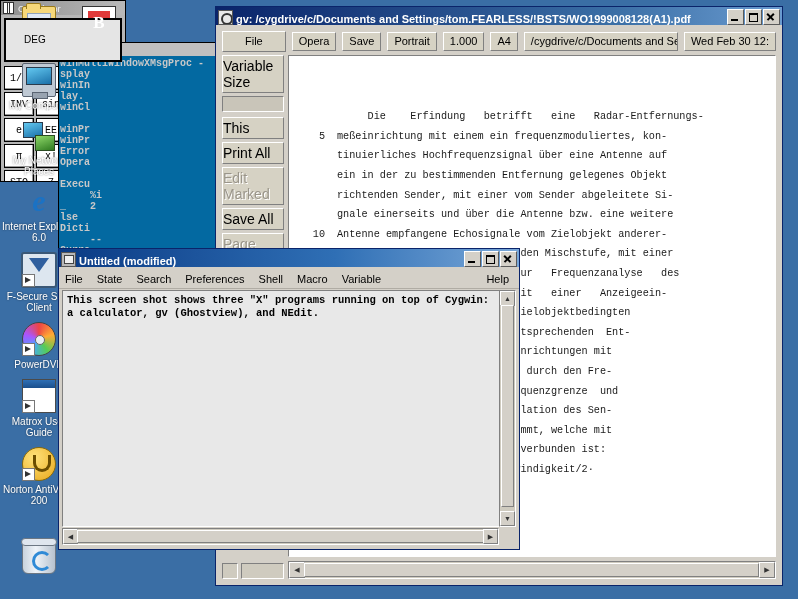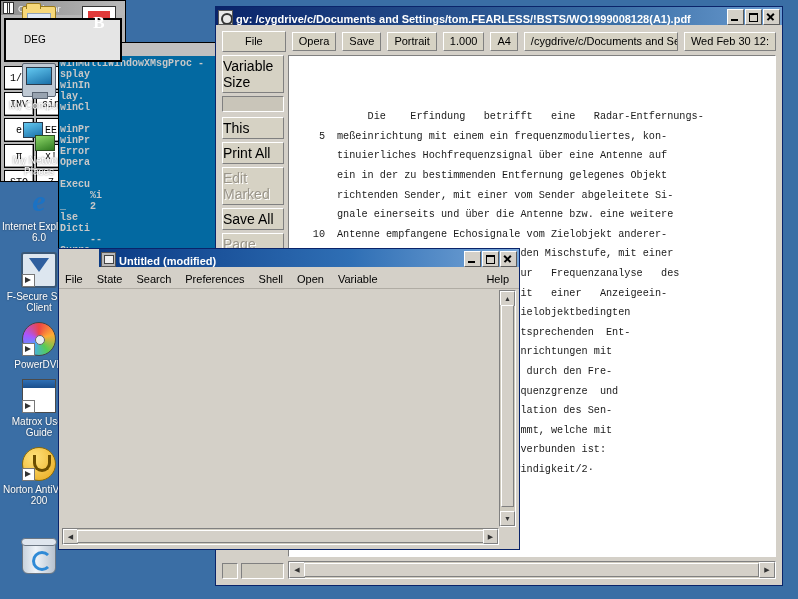--- a/index.html
+++ b/index.html
@@ -66,21 +66,21 @@
          font-weight:bold;font-size:17px;line-height:17px;z-index:2;font-family:"Liberation Serif",serif;}
   .shortcut-arrow{position:absolute;left:-1px;bottom:-1px;width:11px;height:11px;background:#fff;
          border:1px solid #777;}
   .shortcut-arrow:after{content:"";position:absolute;left:2px;top:2px;width:0;height:0;
          border-left:6px solid #333;border-top:3px solid transparent;border-bottom:3px solid transparent;}
 
   
   .win{position:absolute;background:#d4d0c8;border:1px solid #0a246a;box-sizing:border-box;}
   .tbar{height:18px;display:flex;align-items:flex-end;padding:0 2px 0 2px;
         background:linear-gradient(90deg,#0a246a,#3a6ea5 70%,#6a9bd0);}
-  .tbar.blue2{background:linear-gradient(90deg,#0a3a84,#2f6fb5 60%,#79a7d8);margin-left:40px;}
+  .tbar.blue2{background:linear-gradient(90deg,#0a3a84,#2f6fb5 60%,#79a7d8);}
   .tbar .t-ico{width:13px;height:13px;margin-right:3px;flex:0 0 auto;background:#c8c8c8;
         border:1px solid #555;position:relative;overflow:hidden;}
   .tbar .t-txt{color:#fff;font-size:11px;font-weight:bold;white-space:nowrap;overflow:hidden;
         flex:1 1 auto;text-overflow:clip;font-family:"Liberation Sans",sans-serif;}
   .tbar .t-btns{display:flex;gap:1px;flex:0 0 auto;}
   .tbtn{width:15px;height:14px;background:#d4d0c8;border:1px solid;
         border-color:#fff #5a5a5a #5a5a5a #fff;font-size:9px;line-height:12px;text-align:center;
         color:#000;font-family:"Liberation Sans",sans-serif;position:relative;}
   .tbtn i{position:absolute;left:0;right:0;top:0;bottom:0;display:block;}
   .tbtn.min i:after{content:"";position:absolute;left:3px;bottom:3px;width:7px;height:2px;background:#000;}
@@ -387,26 +387,30 @@
           </span>
       </span>
     </div>
 
     <div class="nmenu" style="margin-top:2px;">
       <span class="mi">File</span>
       <span class="mi">State</span>
       <span class="mi">Search</span>
       <span class="mi">Preferences</span>
       <span class="mi">Shell</span>
-      <span class="mi">Open</span>
+      <span class="mi">Macro</span>
       <span class="mi">Variable</span>
       <span class="spacer"></span>
       <span class="mi" style="margin-right:4px;">Help</span>
     </div>
 
+    <div class="nbody">
+      <pre class="ntext">This screen shot shows three "X" programs running on top of Cygwin:
+a calculator, gv (Ghostview), and NEdit.</pre>
+    </div>
 
     <div class="nvscroll">
       <div class="sb-arrow" style="left:0;right:0;top:0;height:13px;">▲</div>
       <div class="sb-thumb" style="left:1px;right:1px;top:14px;height:200px;"></div>
       <div class="sb-arrow" style="left:0;right:0;bottom:0;height:13px;">▼</div>
     </div>
 
     <div class="nhscroll">
       <div class="sb-arrow" style="left:0;top:0;bottom:0;width:13px;">◀</div>
       <div class="sb-thumb" style="left:14px;top:1px;bottom:1px;right:14px;"></div>

